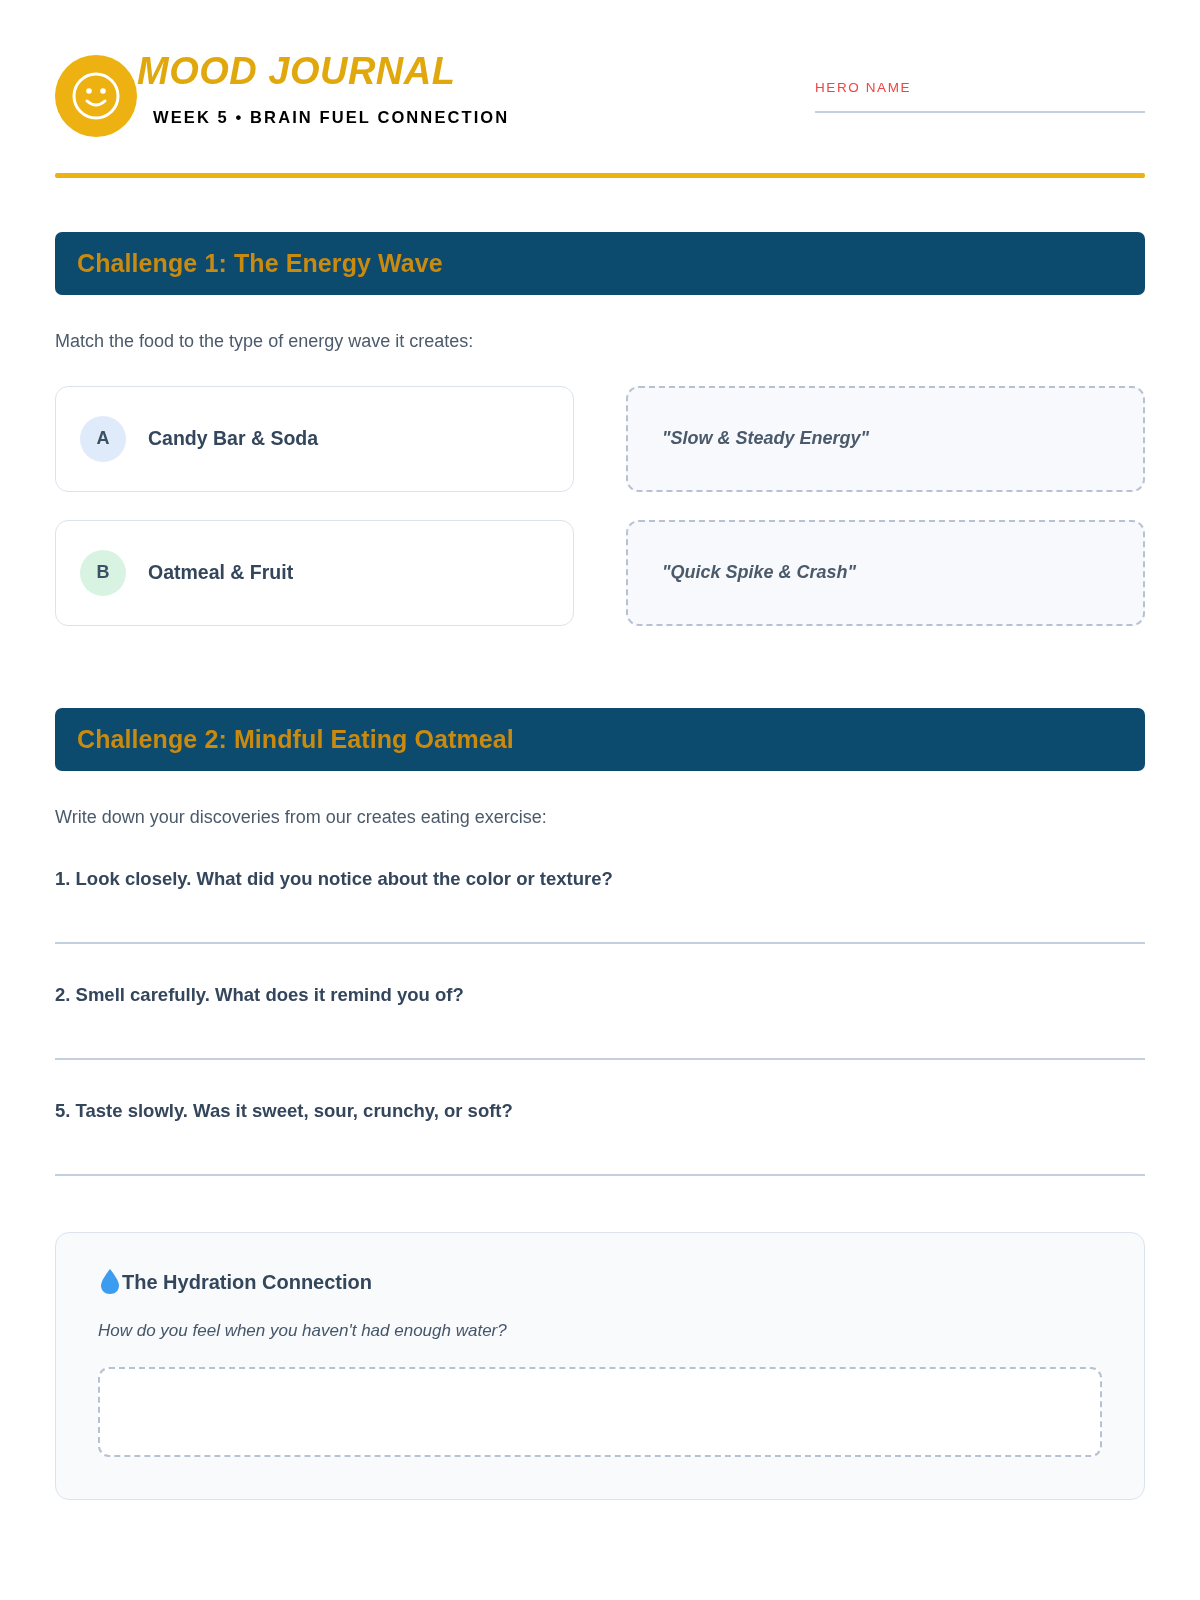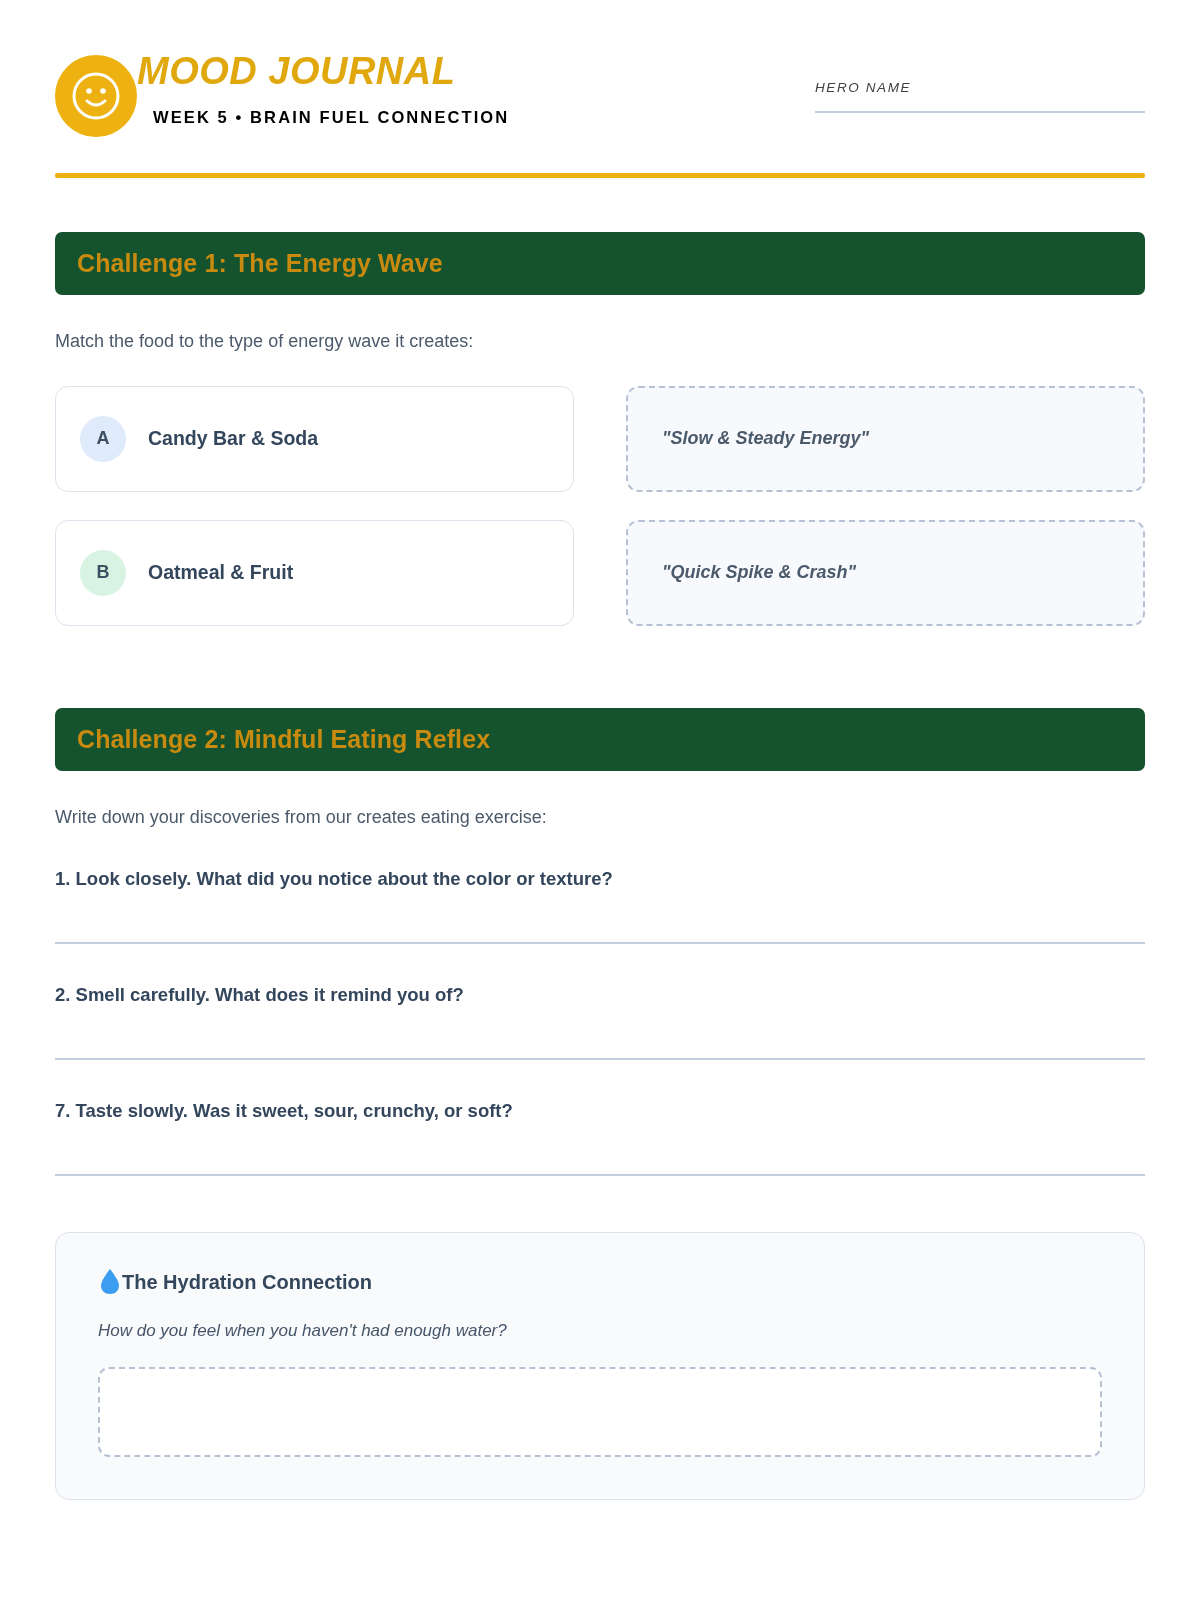--- a/index.html
+++ b/index.html
@@ -60,39 +60,38 @@
     color: #000000;
     margin: 16px;
   }
   .hero-name-block {
     width: 330px;
     padding-top: 30px;
   }
   .hero-name-label {
     font-size: 13.5px;
     letter-spacing: 1.6px;
-    color: #404040;
+    color: #ef4444;
     margin-bottom: 16px;
-    font-style: italic;
   }
   .hero-name-line {
     height: 2px;
     background: #c3cede;
     width: 100%;
   }
   .header-rule {
     height: 5px;
     background: #edb211;
     border-radius: 2px;
     margin-bottom: 54px;
   }
 
   
   .banner {
-    background: #14532d;
+    background: #0c4a6e;
     border-radius: 7px;
     padding: 17px 22px;
     margin-bottom: 36px;
   }
   .banner-title {
     font-size: 25px;
     font-weight: bold;
     color: #c98a10;
     letter-spacing: 0.1px;
   }
@@ -258,36 +257,36 @@
     <div class="match-right">
       <div class="drop-zone">
         <div class="drop-zone-text">"Quick Spike &amp; Crash"</div>
       </div>
     </div>
   </div>
 
   <div class="spacer-lg"></div>
 
   <div class="banner">
-    <div class="banner-title">Challenge 2: Mindful Eating Reflex</div>
+    <div class="banner-title">Challenge 2: Mindful Eating Oatmeal</div>
   </div>
   <div class="section-intro">Write down your discoveries from our creates eating exercise:</div>
 
   <div class="prompt">
     <div class="prompt-text">1. Look closely. What did you notice about the color or texture?</div>
     <div class="write-line"></div>
   </div>
 
   <div class="prompt">
     <div class="prompt-text">2. Smell carefully. What does it remind you of?</div>
     <div class="write-line"></div>
   </div>
 
   <div class="prompt">
-    <div class="prompt-text">7. Taste slowly. Was it sweet, sour, crunchy, or soft?</div>
+    <div class="prompt-text">5. Taste slowly. Was it sweet, sour, crunchy, or soft?</div>
     <div class="write-line"></div>
   </div>
 
   <div class="hydration-card">
     <div class="hydration-head">
       <span>
         <svg width="24" height="28" viewBox="0 0 24 28" aria-hidden="true">
           <path d="M12 2 C12 2 3 13 3 18.5 C3 23.7 7 27 12 27 C17 27 21 23.7 21 18.5 C21 13 12 2 12 2 Z" fill="#3b9cf0"></path>
         </svg>
       </span>

